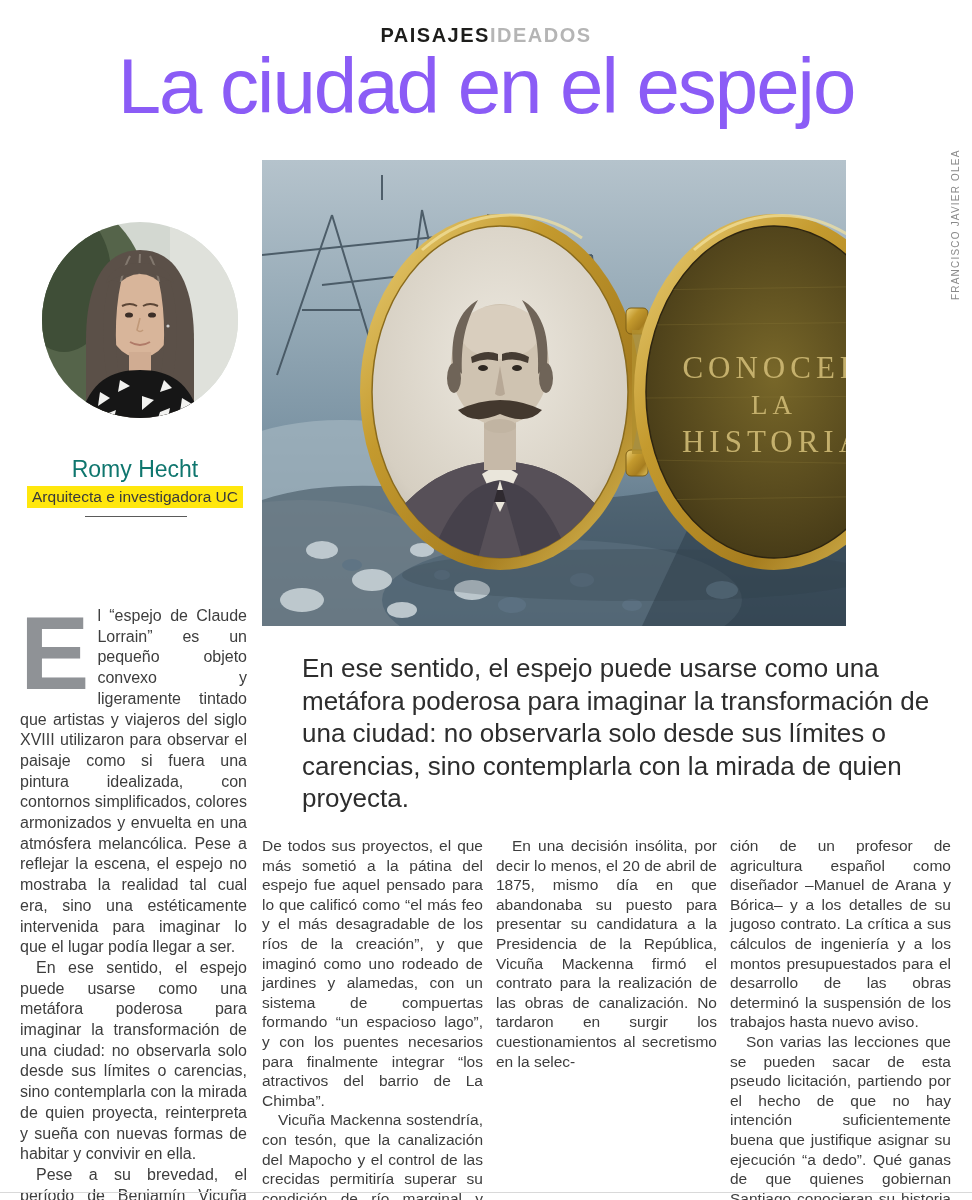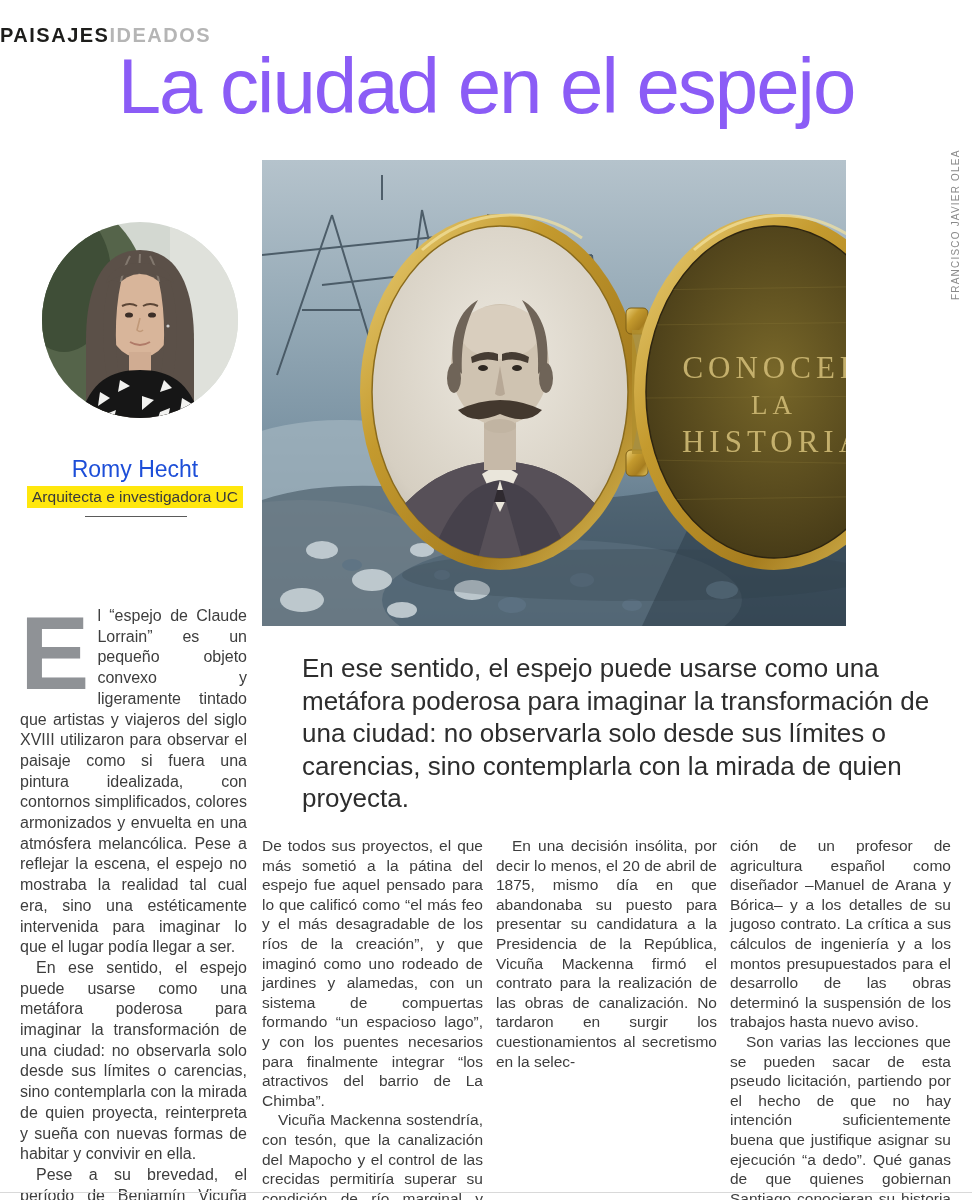--- a/index.html
+++ b/index.html
@@ -1,34 +1,34 @@
 <!DOCTYPE html>
 <html><head>
 <meta charset="utf-8">
 <style>
   html,body{margin:0;padding:0;background:#ffffff;}
   .page{position:relative;width:972px;height:1200px;background:#fff;overflow:hidden;
         font-family:"Liberation Sans",sans-serif;color:#3f3f3f;}
 
   
-  .kicker{position:absolute;top:24px;left:0;width:100%;text-align:left;
+  .kicker{position:absolute;top:24px;left:0;width:100%;text-align:center;
           font-size:20px;font-weight:bold;letter-spacing:1.5px;color:#1d1d1b;}
   .kicker .gray{color:#b5b5b5;}
   .headline{position:absolute;top:44px;left:0;width:100%;text-align:center;
             font-size:78px;font-weight:300;letter-spacing:-2px;color:#8b5cf6;line-height:1.1;}
 
   
   .hero{position:absolute;left:262px;top:160px;width:584px;height:466px;overflow:hidden;}
   .credit{position:absolute;left:950px;top:300px;transform:rotate(-90deg);transform-origin:0 0;
           font-size:10px;letter-spacing:1.2px;color:#8a8a8a;white-space:nowrap;}
 
   
   .avatar{position:absolute;left:42px;top:222px;width:196px;height:196px;border-radius:50%;overflow:hidden;}
   .author-name{position:absolute;left:20px;top:456px;width:230px;text-align:center;
-               font-size:23px;color:#1d4ed8;}
+               font-size:23px;color:#0f766e;}
   .author-role-wrap{position:absolute;left:20px;top:486px;width:230px;text-align:center;}
   .author-role{display:inline-block;background:#ffe70d;padding:2px 5px;font-size:15.5px;color:#3a3a3a;}
   .author-rule{position:absolute;left:85px;top:516px;width:102px;border-top:1px solid #5a5a5a;}
 
   
   .col{position:absolute;text-align:justify;}
   .col p{margin:0;}
   .col p.indent{text-indent:16px;}
   .col1{left:20px;top:606px;width:227px;font-size:16px;line-height:20.7px;color:#3d3d3d;}
   .dropcap{float:left;font-size:104px;line-height:86px;font-weight:bold;color:#8f9296;

